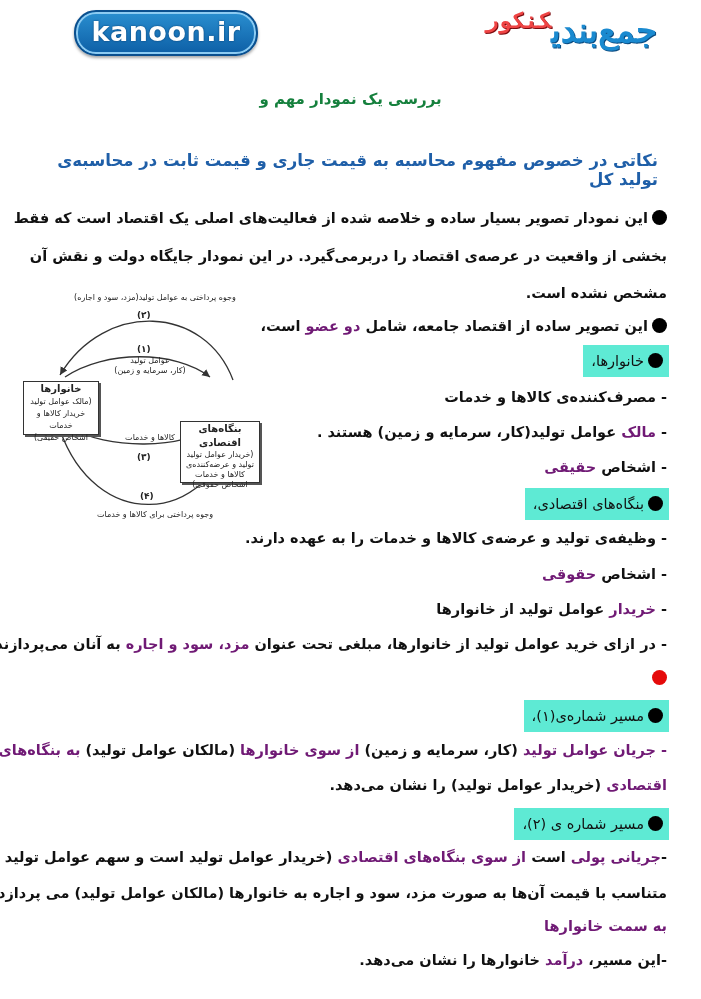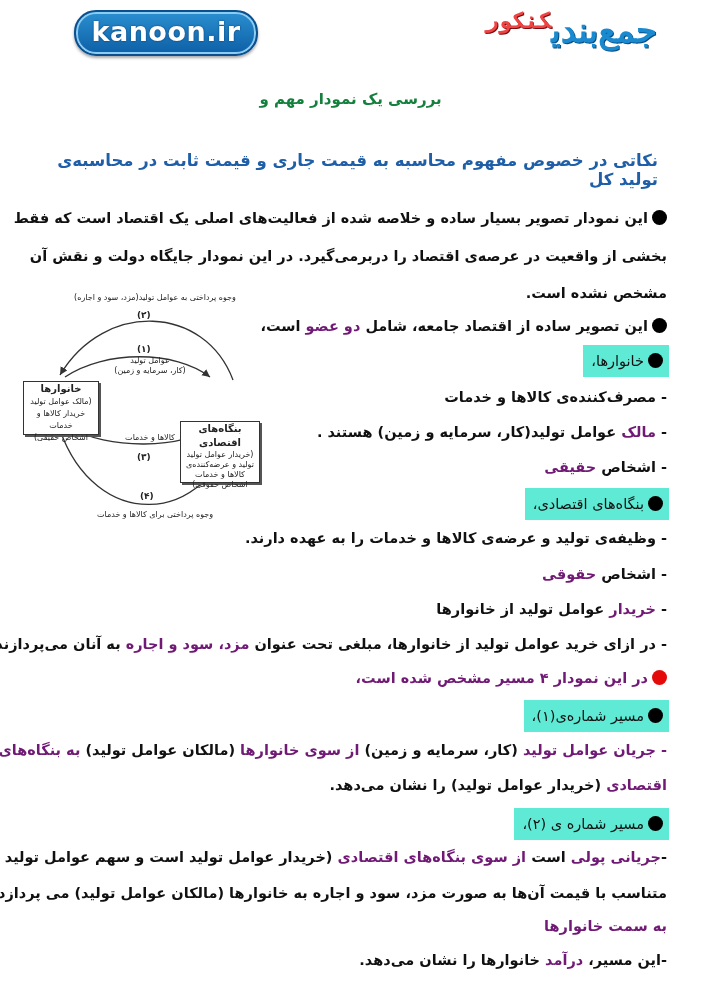--- a/index.html
+++ b/index.html
@@ -94,21 +94,21 @@
   <span class="red">خریدار</span>
   <span>عوامل تولید از خانوارها</span>
 </div>
 <div class="abs line rtl bold" style="top:634px;">
   <span>- در ازای خرید عوامل تولید از خانوارها، مبلغی تحت عنوان</span>
   <span class="red">مزد، سود و اجاره</span>
   <span>به آنان می‌پردازند.</span>
 </div>
 
 <div class="abs line rtl bold red" style="top:668px;">
-  <span class="dot reddot"></span><span>در این نمودار ۴ مسیر مشخص شده است،</span>
+  <span class="dot reddot"></span>
 </div>
 
 <div class="abs line rtl" style="top:700px;right:32px;">
   <span class="hl"><span class="dot"></span><span>مسیر شماره‌ی(۱)،</span></span>
 </div>
 <div class="abs line rtl bold" style="top:740px;">
   <span class="red">- جریان عوامل تولید</span>
   <span>(کار، سرمایه و زمین)</span>
   <span class="red">از سوی خانوارها</span>
   <span>(مالکان عوامل تولید)</span>

